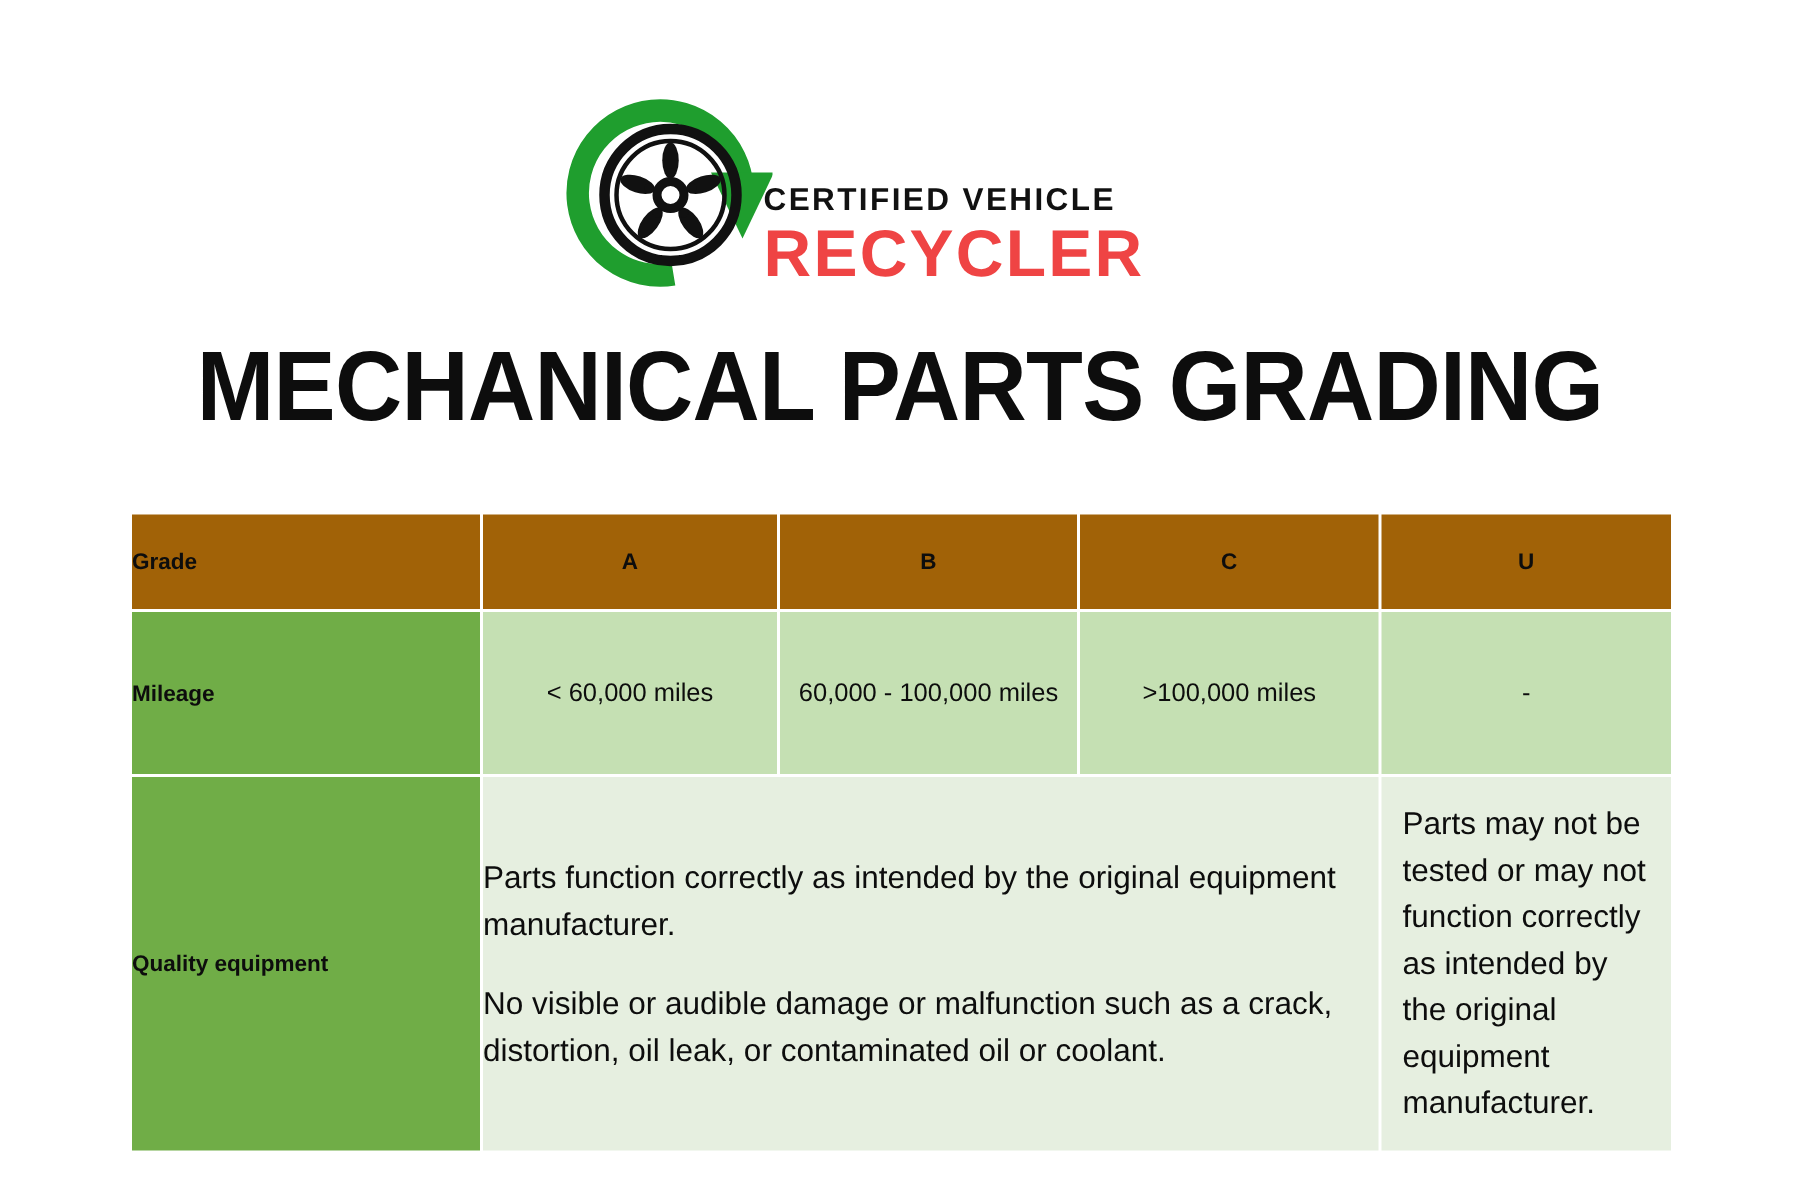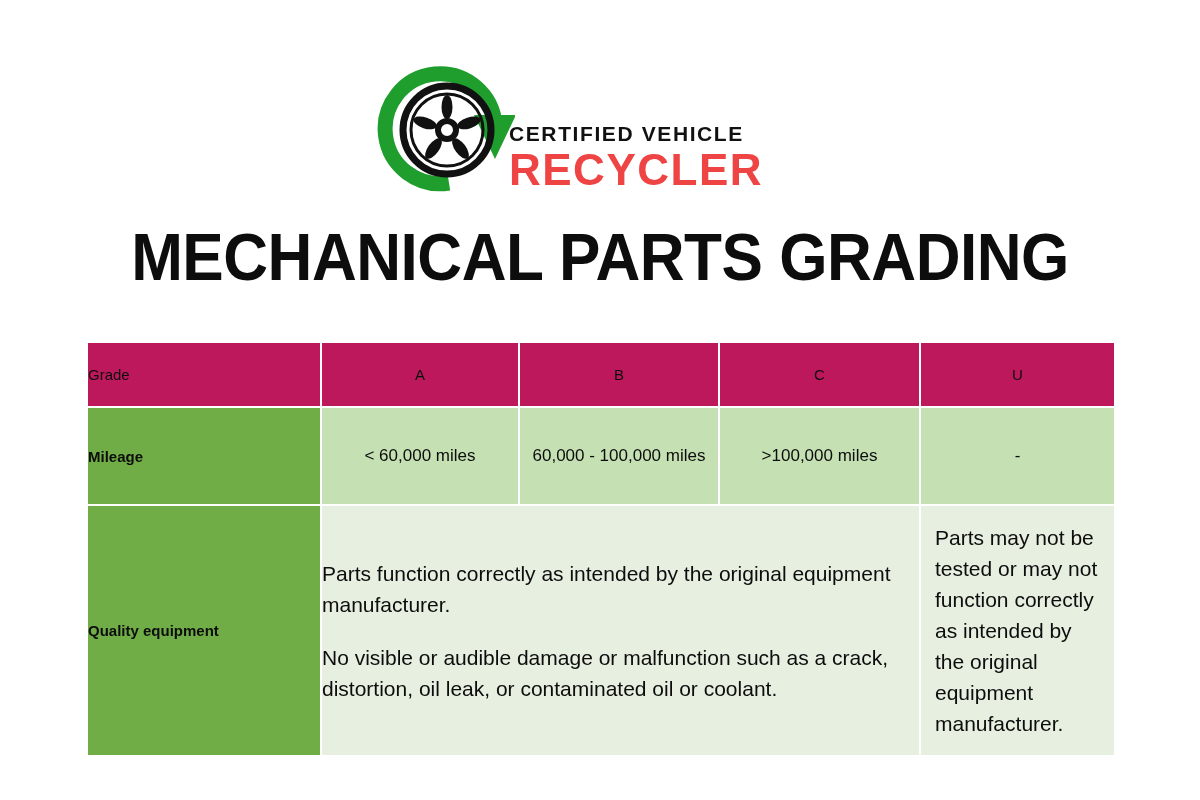--- a/index.html
+++ b/index.html
@@ -106,23 +106,23 @@
     border-spacing: 2px;
     table-layout: fixed;
   }
   .grading-table td {
     padding: 0;
     vertical-align: middle;
     font-family: "Liberation Sans", sans-serif;
     color: #0d0d0d;
   }
   .hdr {
-    background: #be185d;
+    background: #a16207;
     height: 63px;
-    font-weight: normal;
+    font-weight: bold;
     font-size: 15px;
   }
   .hdr-label {
     padding-left: 12px;
     text-align: left;
   }
   .hdr-grade {
     text-align: center;
   }
   .rowlabel {
@@ -132,21 +132,21 @@
     padding-left: 12px;
     text-align: left;
   }
   .cell-mid {
     background: #c5e0b3;
     text-align: center;
     font-size: 17px;
     line-height: 30px;
     padding: 6px 8px;
   }
-  .row-mileage .cell-mid { height: 96px; }
+  .row-mileage .cell-mid { height: 108px; }
   .cell-light {
     background: #e6efe0;
     font-size: 21px;
     line-height: 31px;
     padding: 18px 18px 18px 16px;
     vertical-align: top;
     text-align: left;
   }
   .row-quality .rowlabel { height: 210px; }
   .cell-light p {

